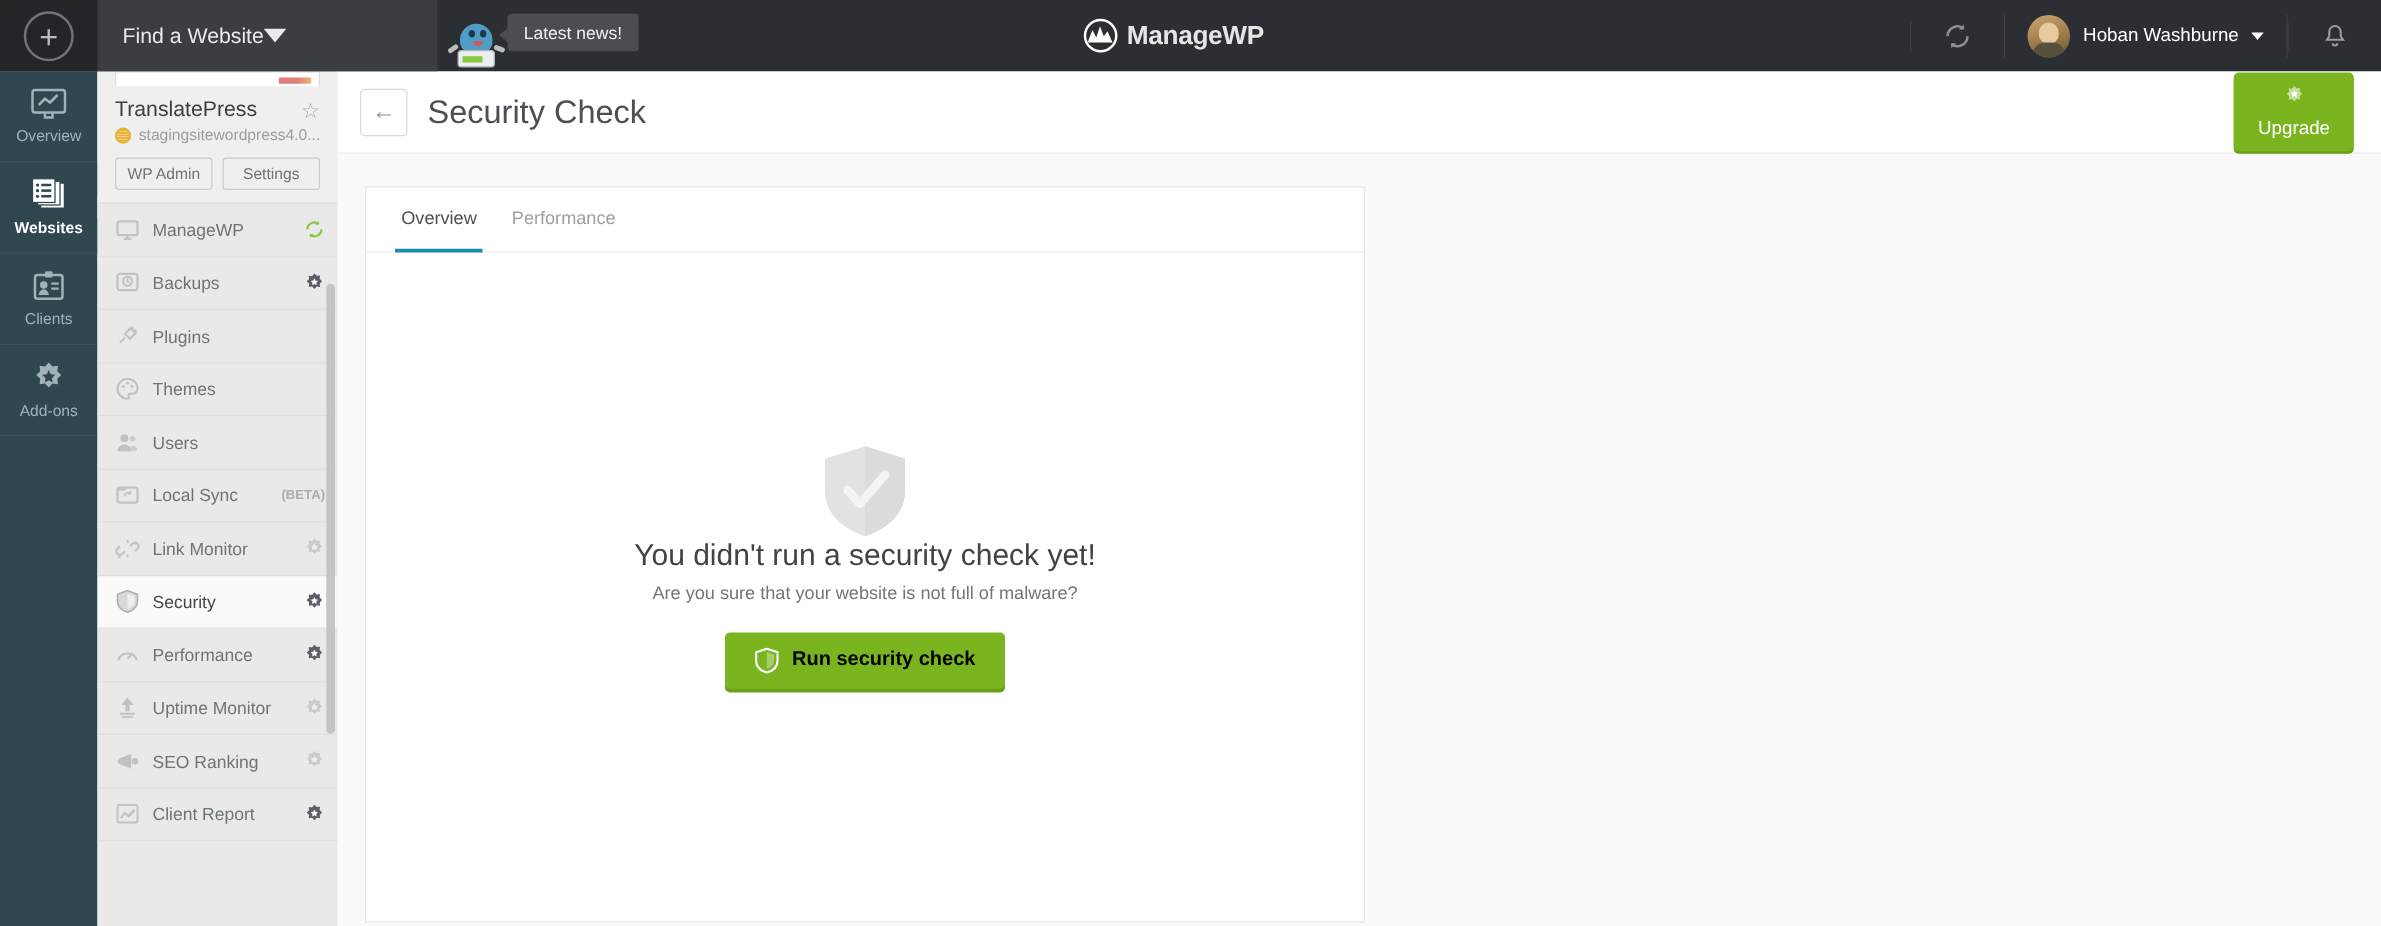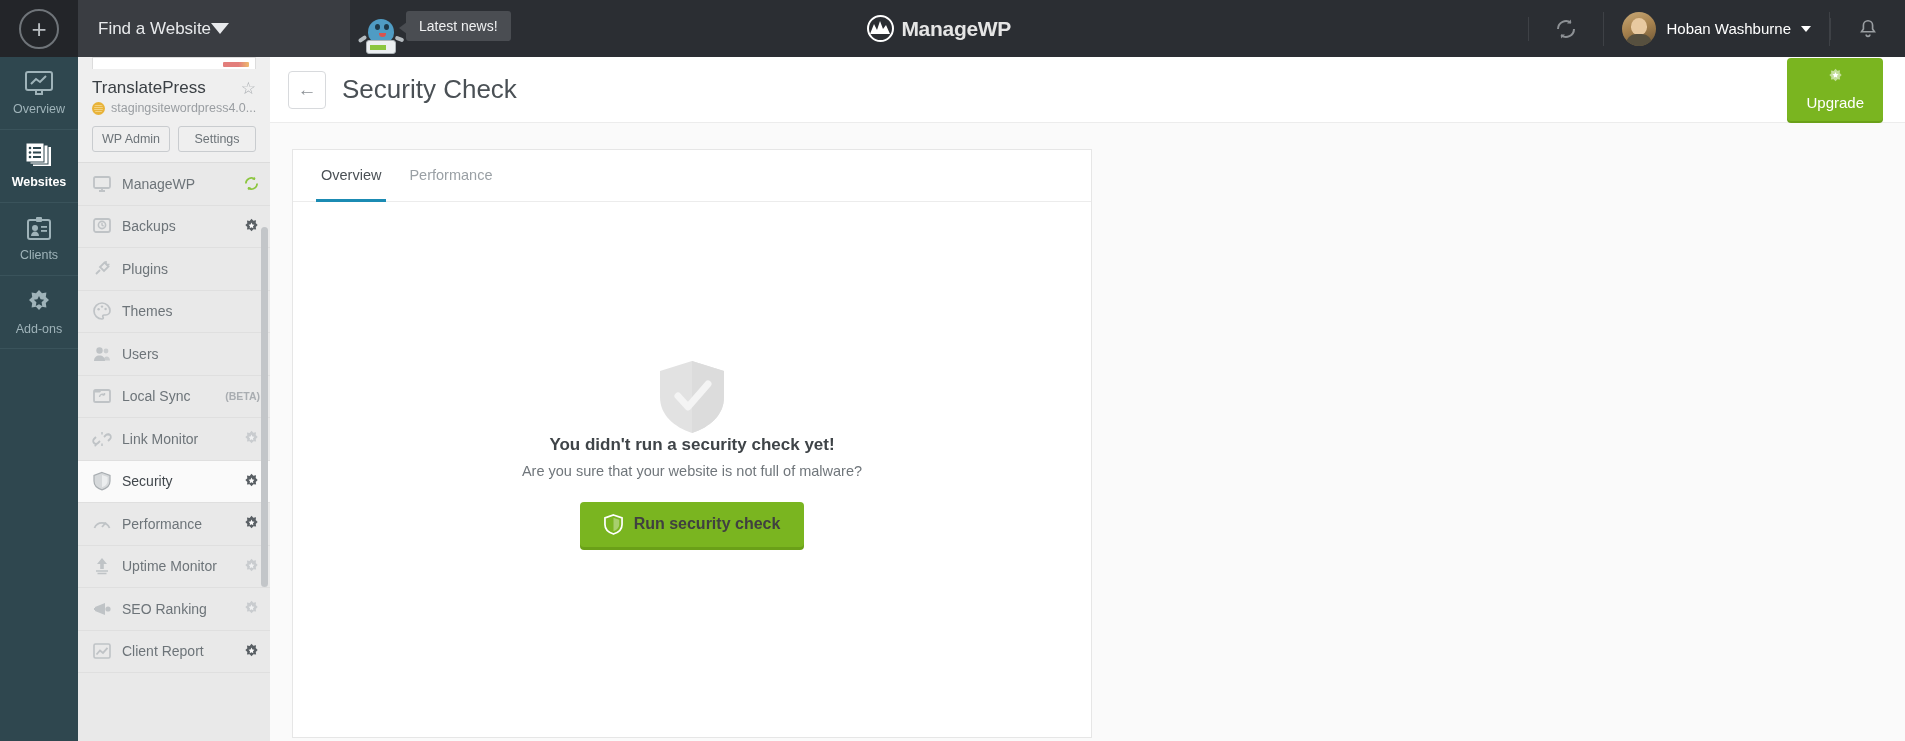--- a/index.html
+++ b/index.html
@@ -178,24 +178,24 @@
     padding:17px 14px 13px 14px; font-size:14.5px; color:#9aa0a5; position:relative;
   }
   .tab.active { color:#4a5055; }
   .tab.active:after {
     content:""; position:absolute; left:9px; right:9px; bottom:-1px; height:3px; background:#1b8bb3;
   }
   .empty {
     flex:1; display:flex; flex-direction:column; align-items:center; justify-content:center;
     margin-top:-34px;
   }
-  .empty h2 { font-size:17px; color:#3f4448; font-weight:bold; }
+  .empty h2 { font-size:24px; color:#3f4448; font-weight:normal; }
   .empty p { font-size:14.5px; color:#70767b; margin-top:8px; }
   .run-btn {
-    margin-top:23px; background:#7ab520; color:#404040; font-size:16px; font-weight:bold;
+    margin-top:23px; background:#7ab520; color:#000000; font-size:16px; font-weight:bold;
     padding:12px 24px; border-radius:4px; display:flex; align-items:center; gap:11px;
     box-shadow:0 3px 0 #6aa018;
   }
 </style>
 </head>
 <body>
 
 <div class="topbar">
   <div class="tb-plus">
     <div class="plus-circle">+</div>

